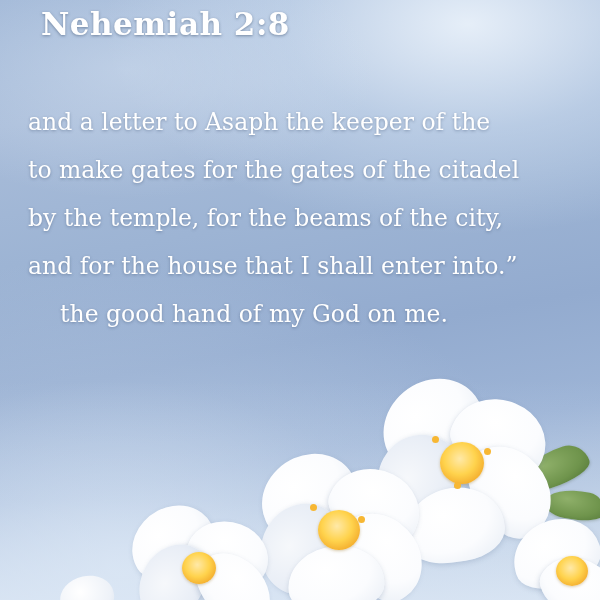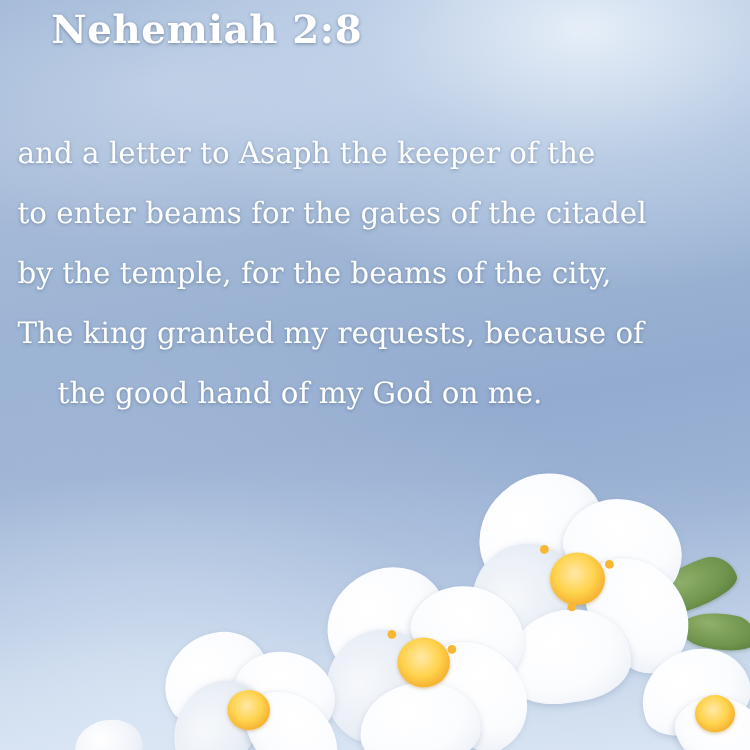--- a/index.html
+++ b/index.html
@@ -43,21 +43,21 @@
     font-size: 31px;
     font-weight: 700;
     letter-spacing: 0.5px;
     text-shadow: 0 1px 3px rgba(60,80,110,0.55);
     white-space: nowrap;
     margin-left: 19px;
   }
 
   .verse {
     position: absolute;
-    left: 0;
+    left: 14px;
     top: 98px;
     width: 480px;
     text-align: center;
     color: #ffffff;
     font-size: 23.5px;
     line-height: 48px;
     text-shadow: 0 1px 3px rgba(60,80,110,0.45);
     padding: 0 14px;
     box-sizing: border-box;
   }
@@ -107,23 +107,23 @@
 
 <div class="canvas">
 
   <div class="haze-top"></div>
   <div class="haze-bottom"></div>
 
   <div class="title">Nehemiah 2:8</div>
 
   <div class="verse">
     <span class="ln">and a letter to Asaph the keeper of the</span>
-    <span class="ln">to enter beams for the gates of the citadel</span>
+    <span class="ln">to make gates for the gates of the citadel</span>
     <span class="ln">by the temple, for the beams of the city,</span>
-    <span class="ln">The king granted my requests, because of</span>
+    <span class="ln">and for the house that I shall enter into.”</span>
     <span class="ln">the good hand of my God on me.</span>
   </div>
 
   <div class="flowers">
 
     <div class="leaf" style="left:520px; top:80px; width:70px; height:36px; transform:rotate(-18deg);"></div>
     <div class="leaf" style="left:545px; top:120px; width:60px; height:30px; transform:rotate(12deg);"></div>
     <div class="leaf" style="left:196px; top:186px; width:52px; height:26px; transform:rotate(24deg);"></div>
 
     <div class="petal" style="left:378px; top:12px; width:104px; height:78px; transform:rotate(-30deg);"></div>

